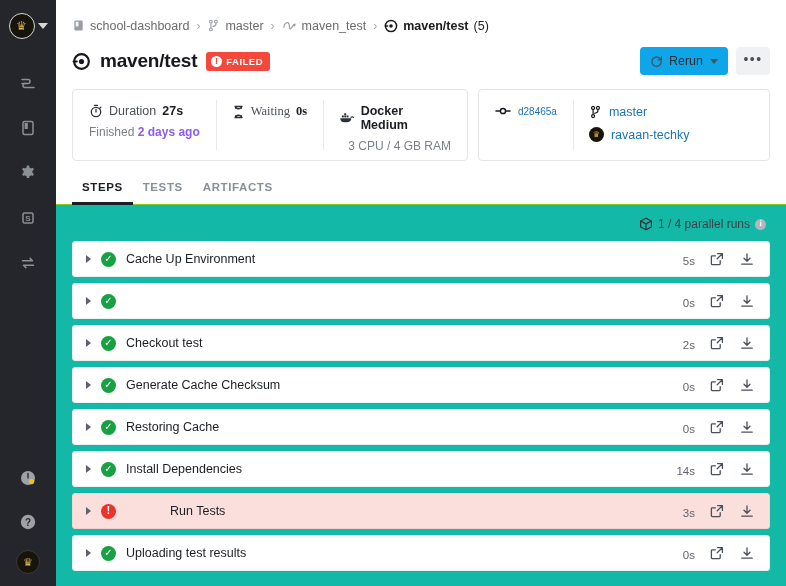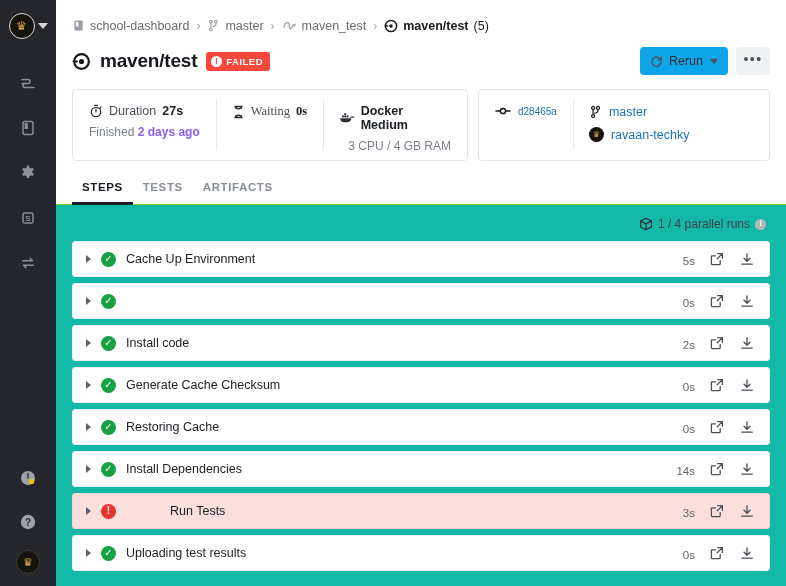--- a/index.html
+++ b/index.html
@@ -456,21 +456,21 @@
                 </svg>
             </span>
           </span>
         </div>
 
         <div class="step-row">
           <span class="tri"></span>
           <span class="st-ico st-ok">
               <span class="gl">✓</span>
             </span>
-          <span class="st-name">Install code</span>
+          <span class="st-name">Checkout test</span>
           <span class="st-right">
             <span class="st-dur">2s</span>
             <span class="ic-btn">
               <svg width="14" height="14" viewBox="0 0 14 14">
                   <path d="M7.6 1.6h4.8v4.8M12.4 1.6 7.2 6.8" fill="none" stroke="#4a4f57" stroke-width="1.3" stroke-linecap="round" stroke-linejoin="round"></path>
                   <path d="M10.2 8.6v3.2a.8.8 0 0 1-.8.8H2.2a.8.8 0 0 1-.8-.8V4.6a.8.8 0 0 1 .8-.8h3.2" fill="none" stroke="#4a4f57" stroke-width="1.3" stroke-linecap="round" stroke-linejoin="round"></path>
                 </svg>
             </span>
             <span class="ic-btn">
               <svg width="14" height="14" viewBox="0 0 14 14">

